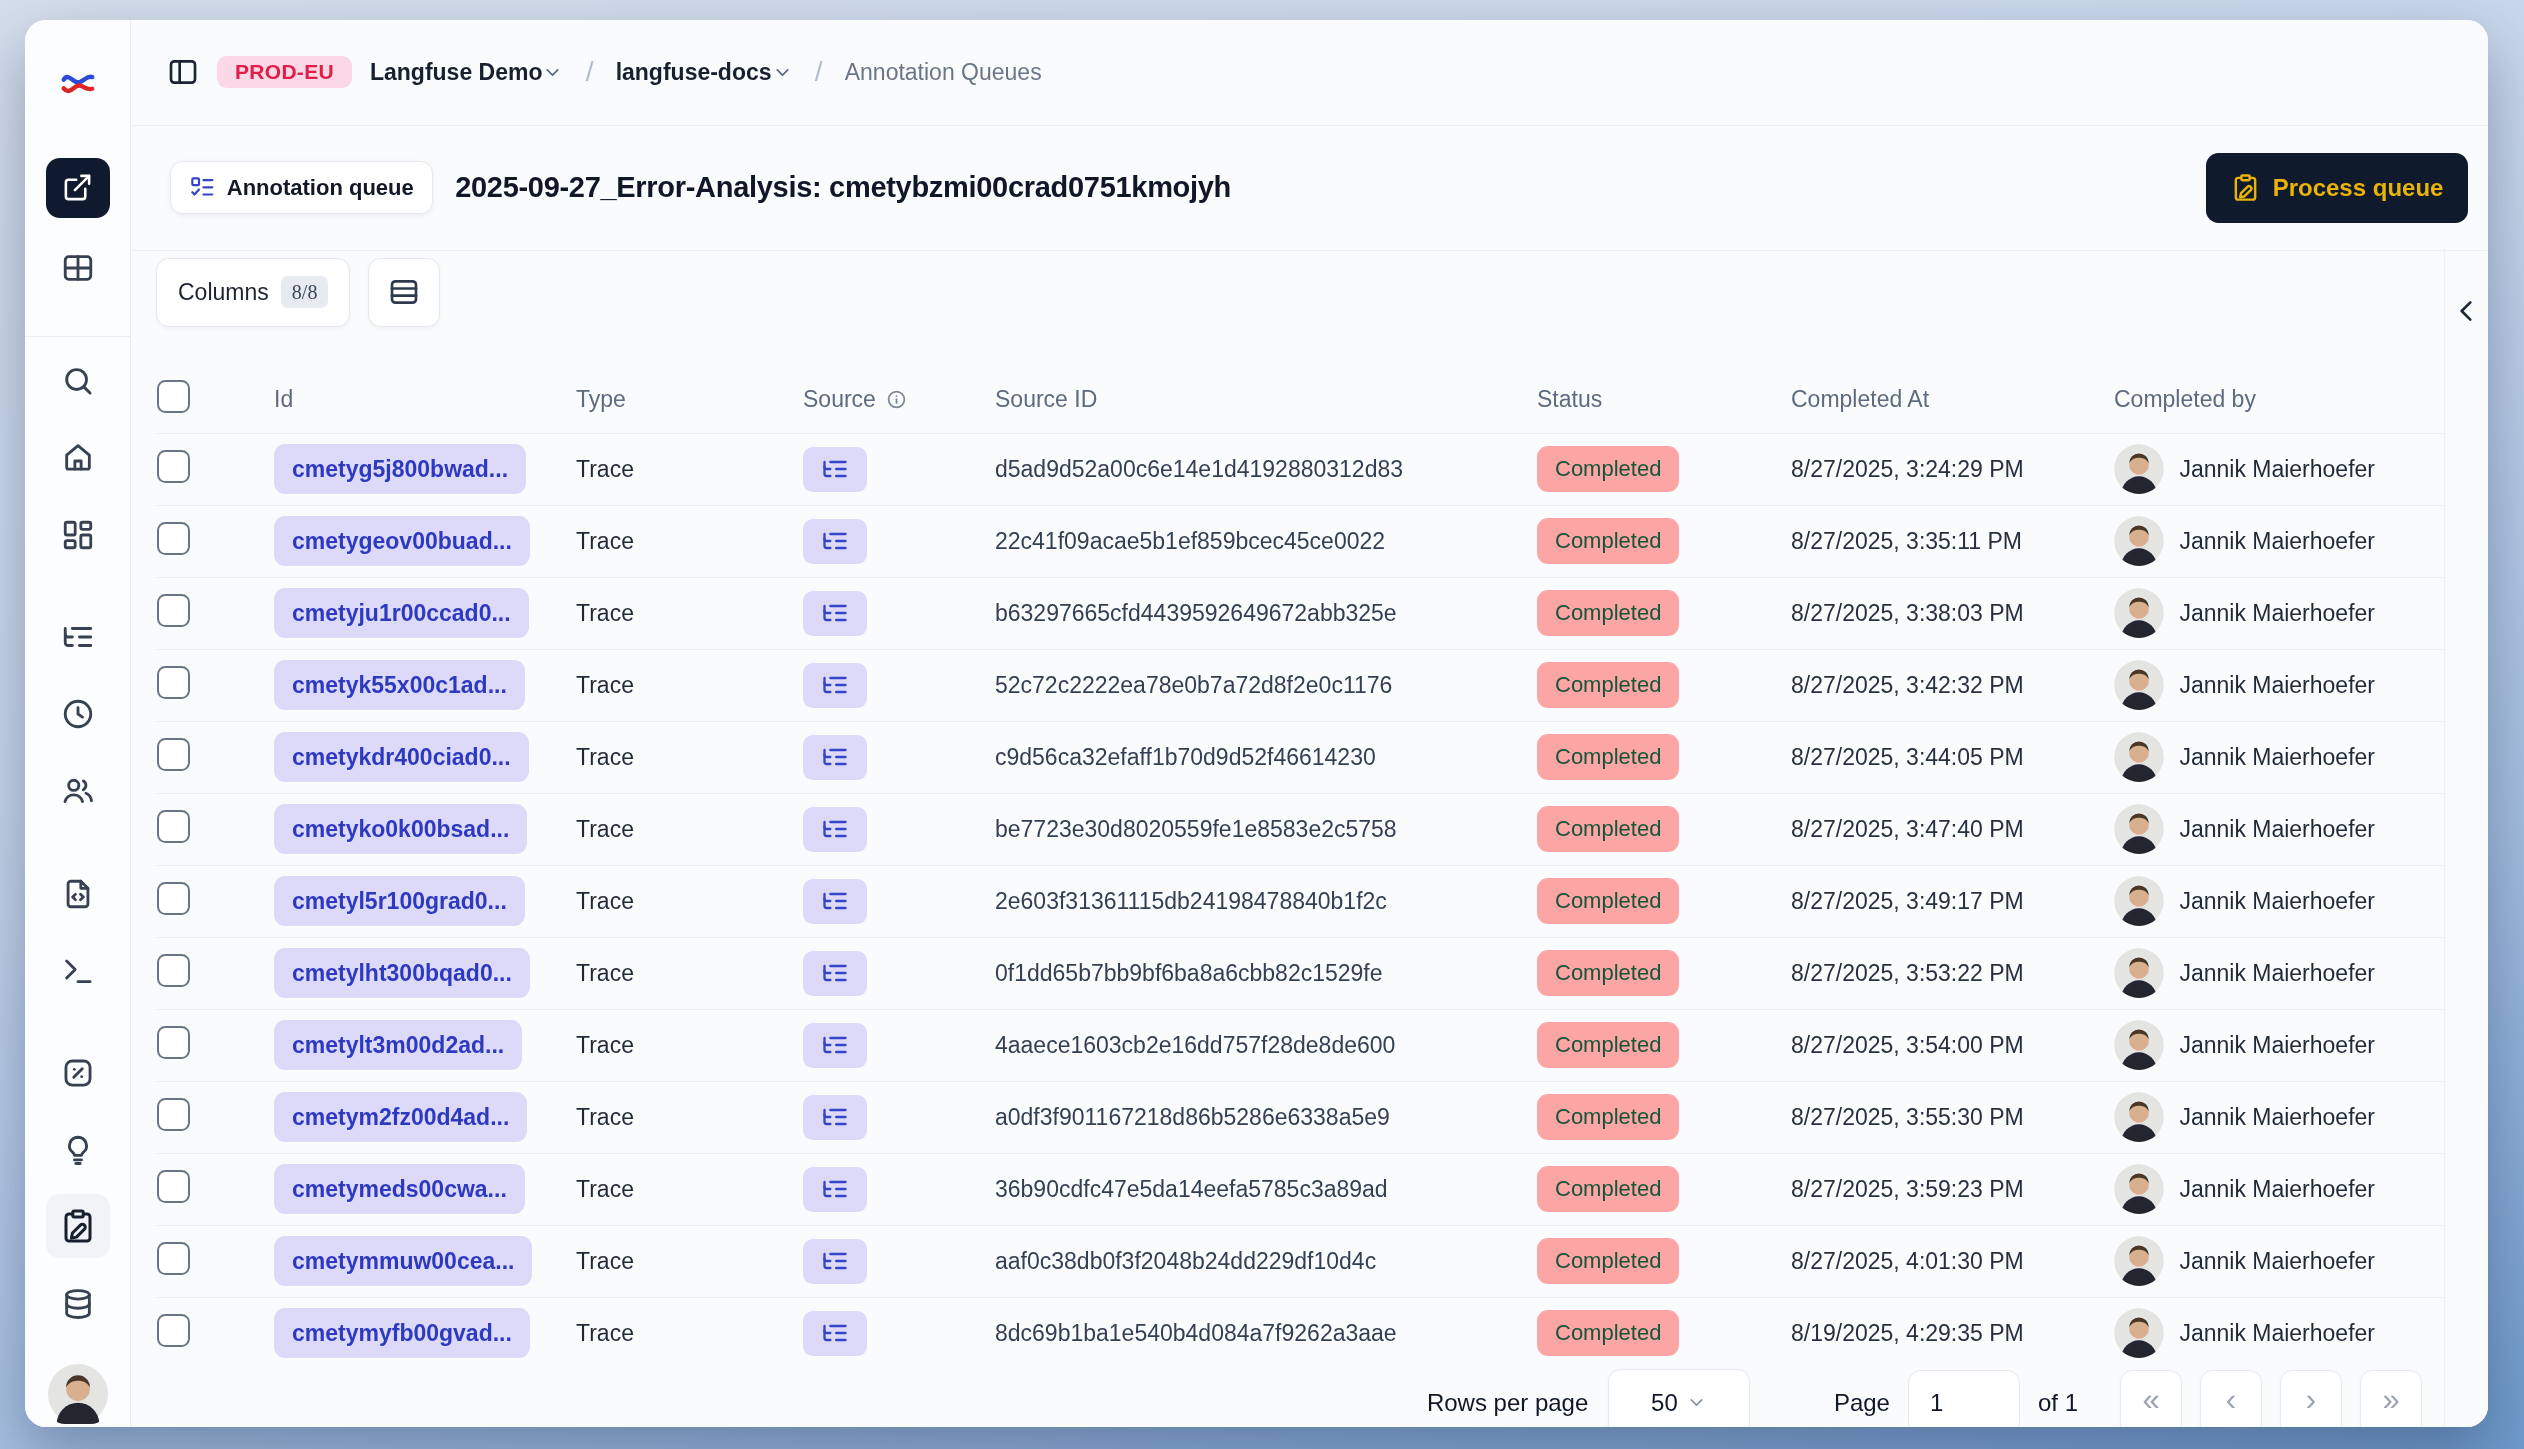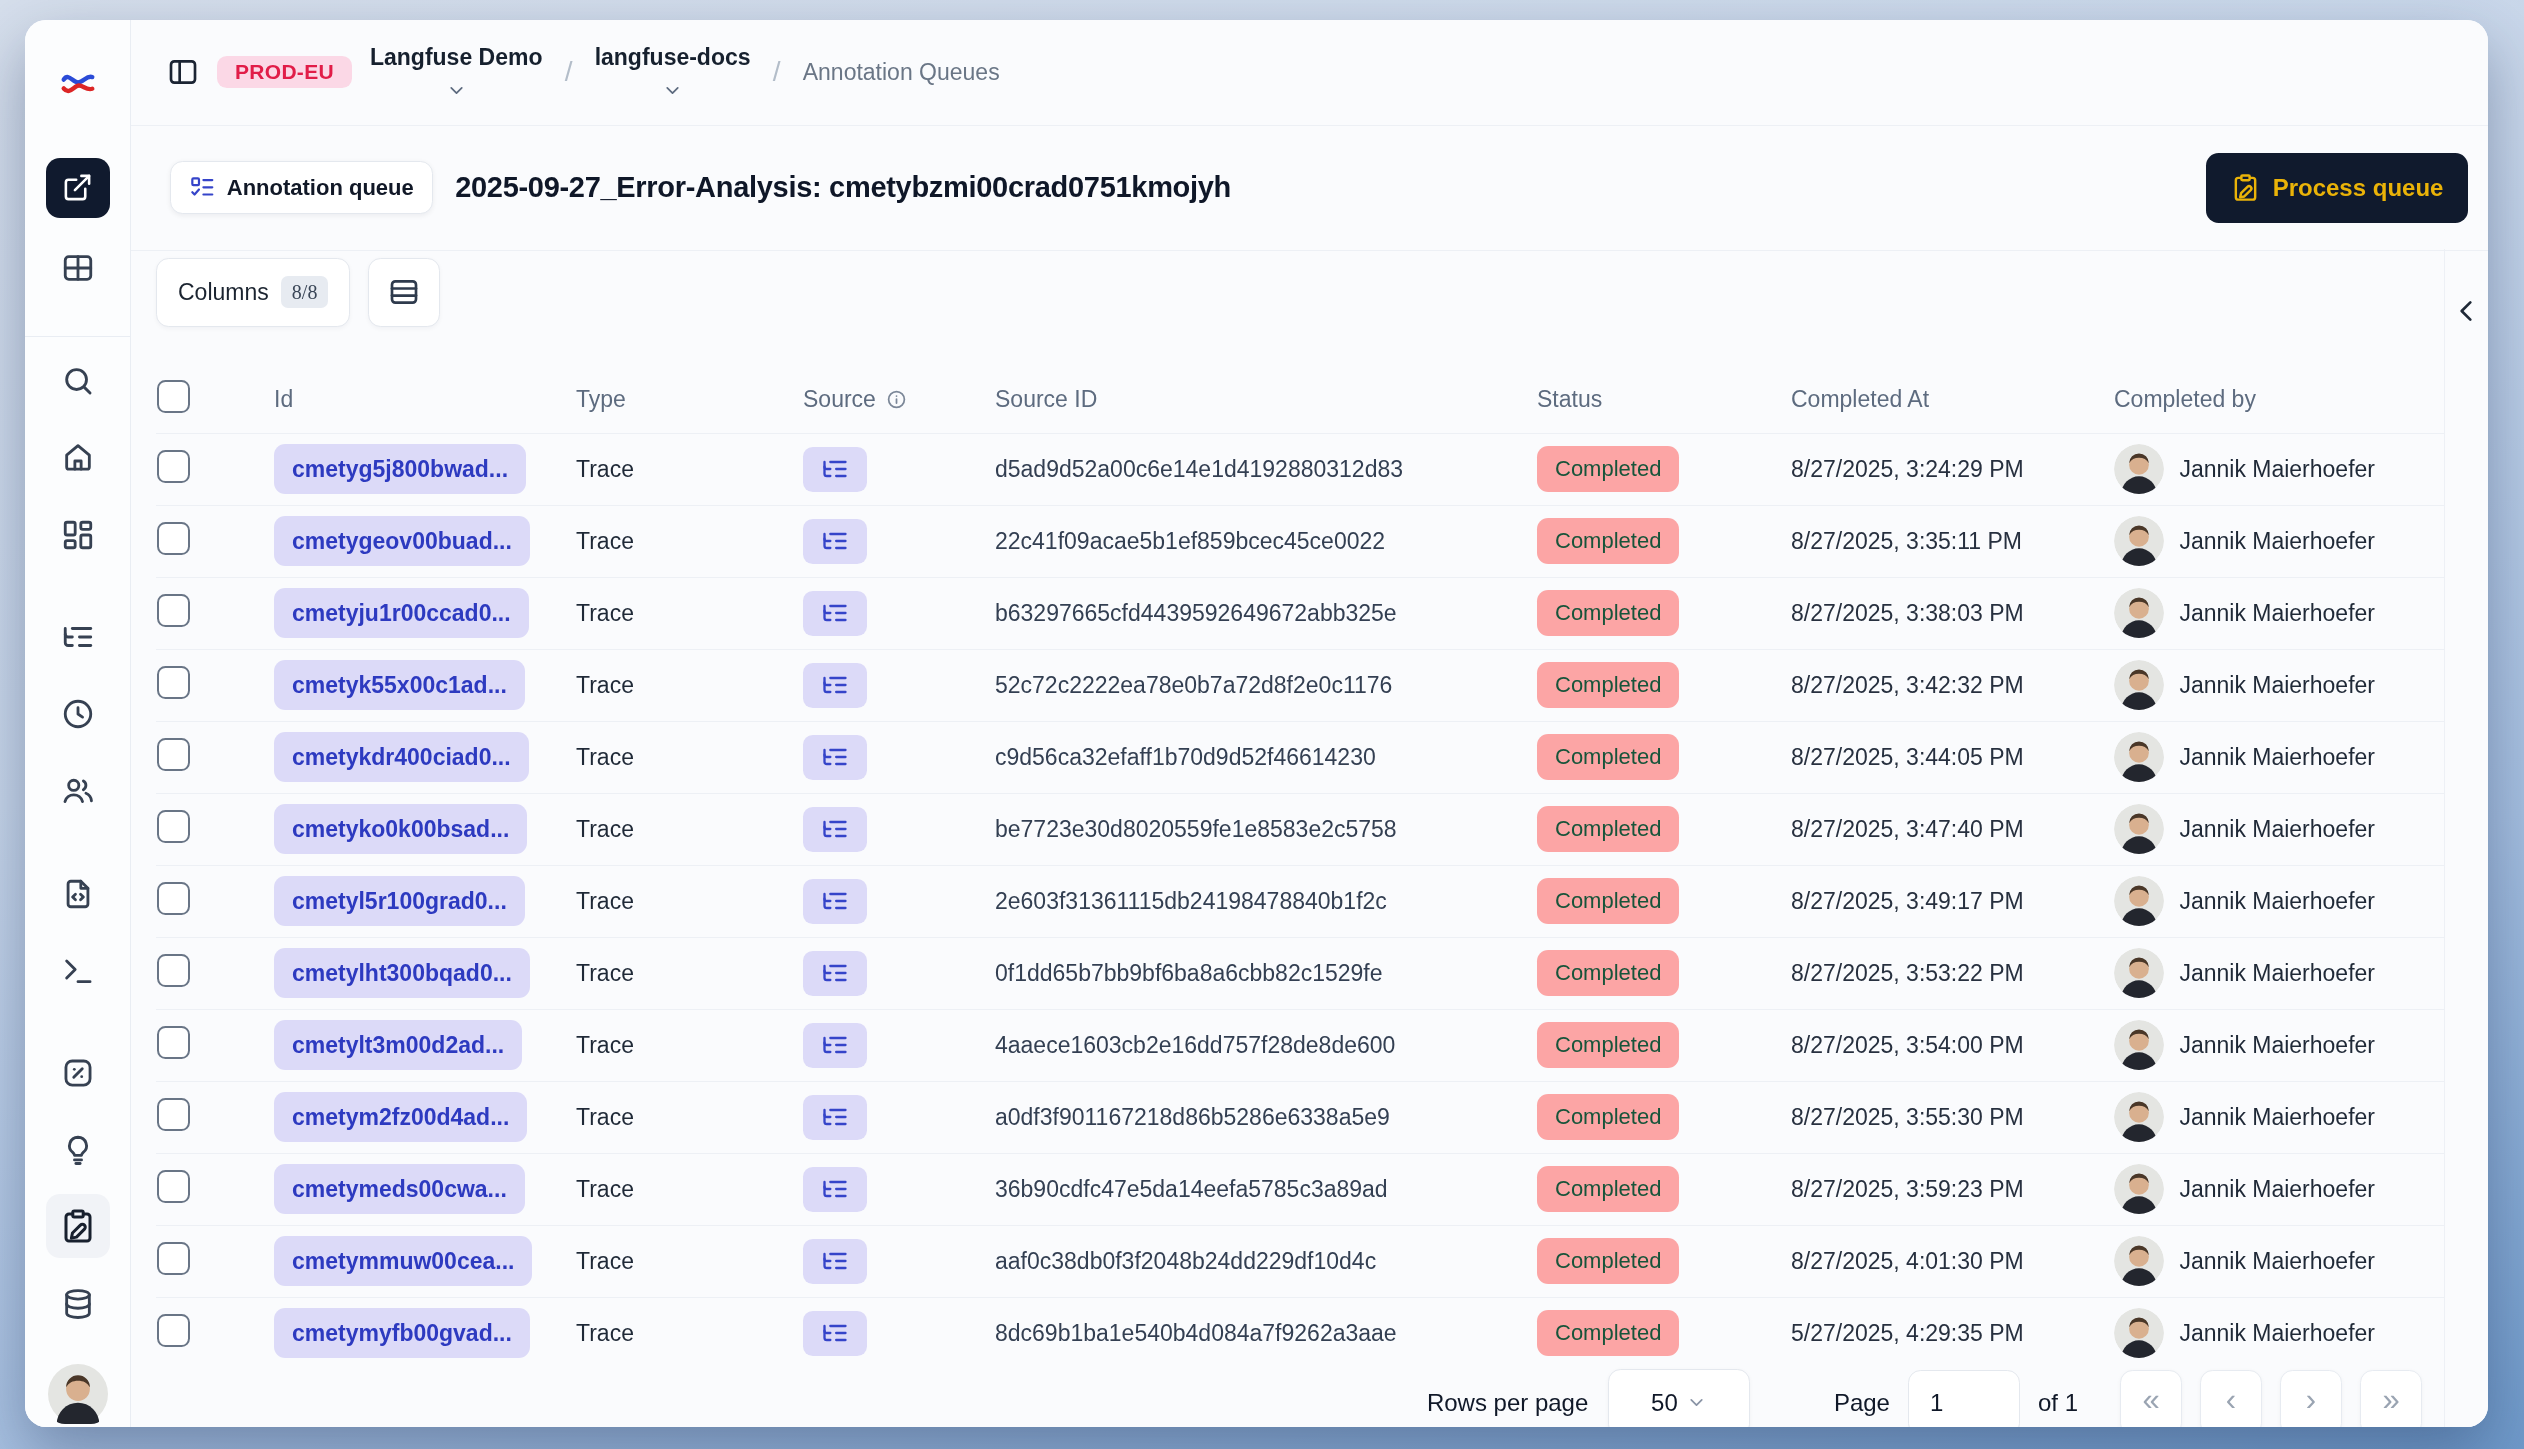--- a/index.html
+++ b/index.html
@@ -22,21 +22,21 @@
   .s-active .s-icon{width:36px;height:36px;}
   .s-avatar{top:1344px;width:60px;height:60px;border-radius:17px;overflow:hidden;}
   .s-avatar svg{width:100%;height:100%;}
 
   
   .main{flex:1;min-width:0;display:flex;flex-direction:column;background:#fafbfd;position:relative;}
 
   .crumbrow{height:105px;flex:none;display:flex;align-items:center;gap:18px;padding:0 28px 0 36px;border-bottom:1.4px solid #edf0f5;}
   .crumb-toggle{width:32px;height:32px;color:#1b2433;}
   .env-badge{background:#fbd8e6;color:#e11d48;font-size:21px;font-weight:600;padding:4px 18px;border-radius:9.8px;letter-spacing:0.3px;}
-  .crumb-item{display:flex;align-items:center;gap:9px;flex-direction:column;}
+  .crumb-item{display:flex;align-items:center;gap:0;}
   .crumb-name{font-size:23px;font-weight:600;color:#16202e;}
   .crumb-chevron{width:21px;height:21px;color:#5d6b7f;}
   .crumb-slash{font-size:28px;color:#b3bdc9;font-weight:400;padding:0 4.2px;}
   .crumb-muted{font-size:23px;color:#6a7686;font-weight:500;}
 
   .titlerow{height:124px;flex:none;display:flex;align-items:center;gap:22.4px;padding:0 19.6px 0 39px;border-bottom:1.4px solid #edf0f5;}
   .queue-badge{display:flex;align-items:center;gap:11.2px;background:#fff;border:1.4px solid #e4e8ee;border-radius:12.6px;
     padding:12px 18px;font-size:22px;font-weight:600;color:#111827;box-shadow:0 1.4px 5.6px rgba(16,24,40,.06);}
   .queue-badge .s-icon{width:26.6px;height:26.6px;color:#3544c9;}
   .page-title{font-size:29px;font-weight:700;color:#0f1728;letter-spacing:-0.3px;}
@@ -728,21 +728,21 @@
                     <path d="M21 6H8"></path>
                     <path d="M21 18h-8"></path>
                     <path d="M3 6v4c0 1.1.9 2 2 2h3"></path>
                     <path d="M3 10v6c0 1.1.9 2 2 2h3"></path>
                   </svg>
                 </span>
               </span>
             </span>
     <span class="src-id">8dc69b1ba1e540b4d084a7f9262a3aae</span>
     <span><span class="status-badge">Completed</span></span>
-    <span class="time">5/27/2025, 4:29:35 PM</span>
+    <span class="time">8/19/2025, 4:29:35 PM</span>
     <span class="byline">
       <span class="row-avatar icon">
                 <svg viewBox="0 0 48 48">
                   <circle cx="24" cy="24" r="24" fill="#e4e5e2"></circle>
                   <path d="M7 48a17 17 0 0 1 34 0Z" fill="#23262e"></path>
                   <circle cx="24" cy="20" r="9.5" fill="#d9b08f"></circle>
                   <path d="M14.5 18.5a9.5 9.5 0 0 1 19 0c-2.2-3.6-5.2-5.2-9.5-5.2s-7.3 1.6-9.5 5.2Z" fill="#4a3728"></path>
                 </svg>
               </span>
       <span class="by-name">Jannik Maierhoefer</span>

